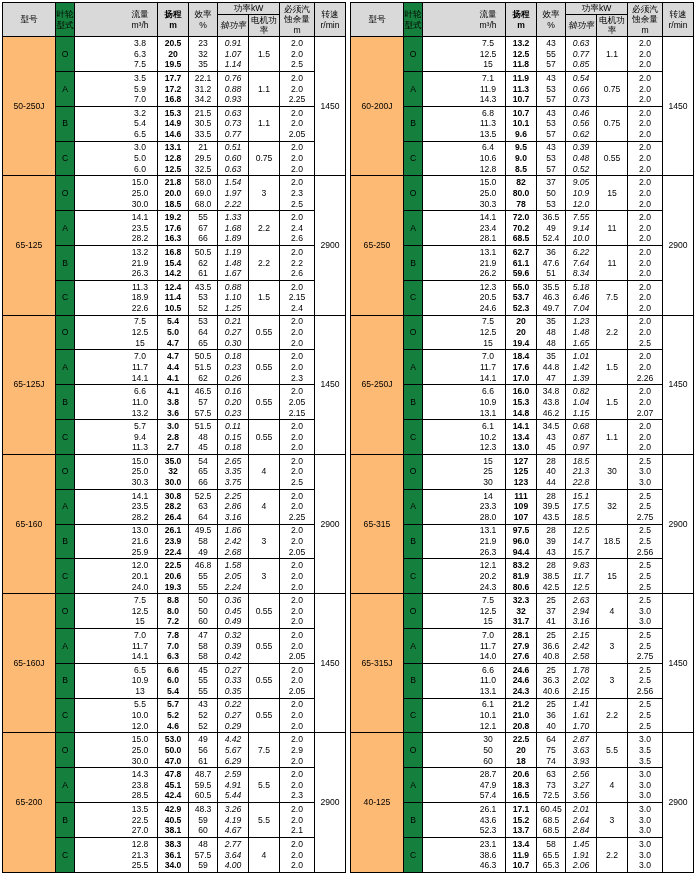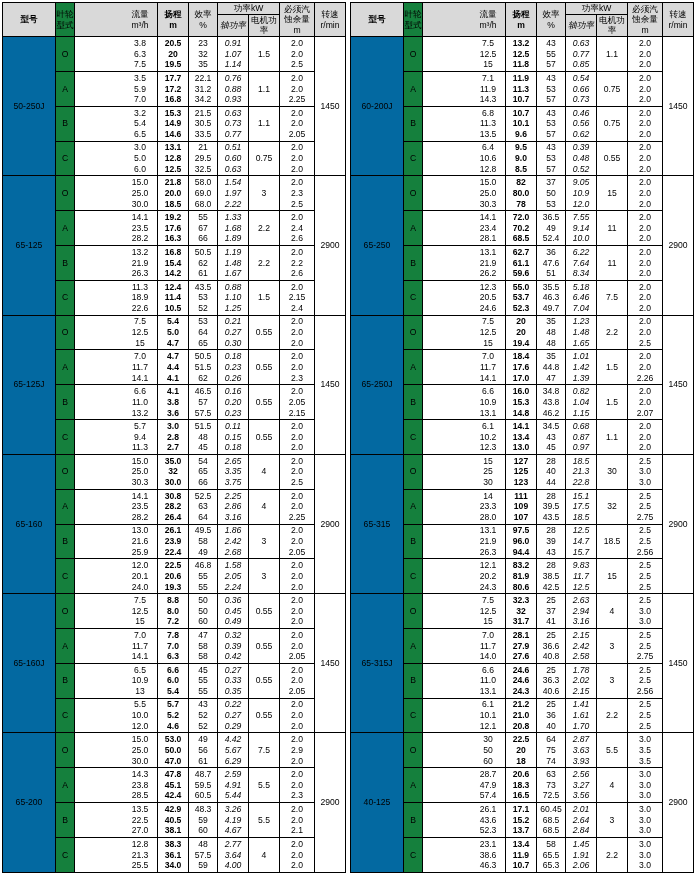--- a/index.html
+++ b/index.html
@@ -2,32 +2,32 @@
 <html><head>
 <meta charset="utf-8">
 <style>
   html,body{margin:0;padding:0;background:#ffffff;}
   body{width:700px;height:875px;font-family:"Liberation Sans","DejaVu Sans",sans-serif;font-size:9px;color:#000;}
   .page{width:700px;height:875px;display:flex;gap:4px;box-sizing:border-box;padding:2px 2px;}
   table{border-collapse:collapse;table-layout:fixed;}
   .tbl{width:344px;}
   .tbl td,.tbl th{border:1px solid #000;padding:0;text-align:center;vertical-align:middle;font-weight:normal;font-size:9px;line-height:1.08;}
   thead td{background:#d9d9d9;font-size:9px;padding:1px 0;}
-  .grp{background:#0369a1;font-size:10px;}
+  .grp{background:#fdba74;font-size:10px;}
   .imp{background:#15803d;font-size:10px;width:18px;}
   .vals{padding:1px 0 1px 0;}
   .num{font-size:8.6px;line-height:1.18;white-space:pre-line;}
   td.c-flow{width:34px;padding-left:48px;}
   td.c-head{width:30px;font-weight:bold;}
   td.c-eff{width:28px;margin-left:27px;}
   td.c-shaft{width:40px;font-style:italic;}
   td.c-motor{width:46px;}
   td.c-npsh{width:34px;}
   td.c-speed{width:30px;}
-  td.c-model{width:52px;font-weight:bold;}
+  td.c-model{width:52px;}
 </style>
 </head>
 <body>
 
 <div class="page">
   <table class="tbl" id="left-table">
     <thead>
       <tr>
         <td class="c-model" rowspan="2"><span class="num">型号</span></td>
         <td class="imp" rowspan="2"><span class="num">叶轮

